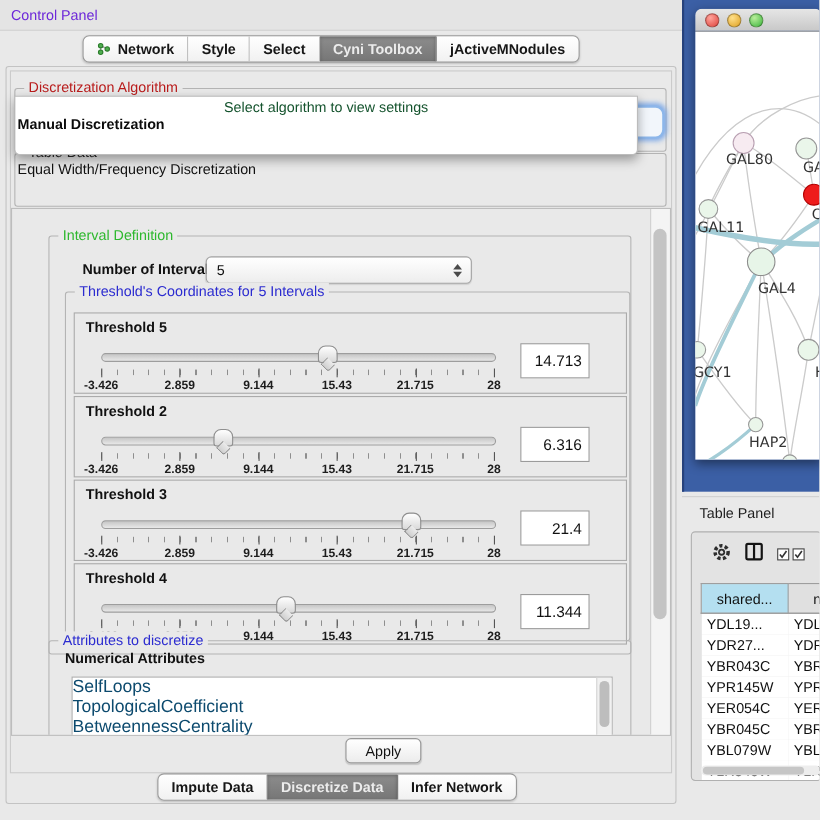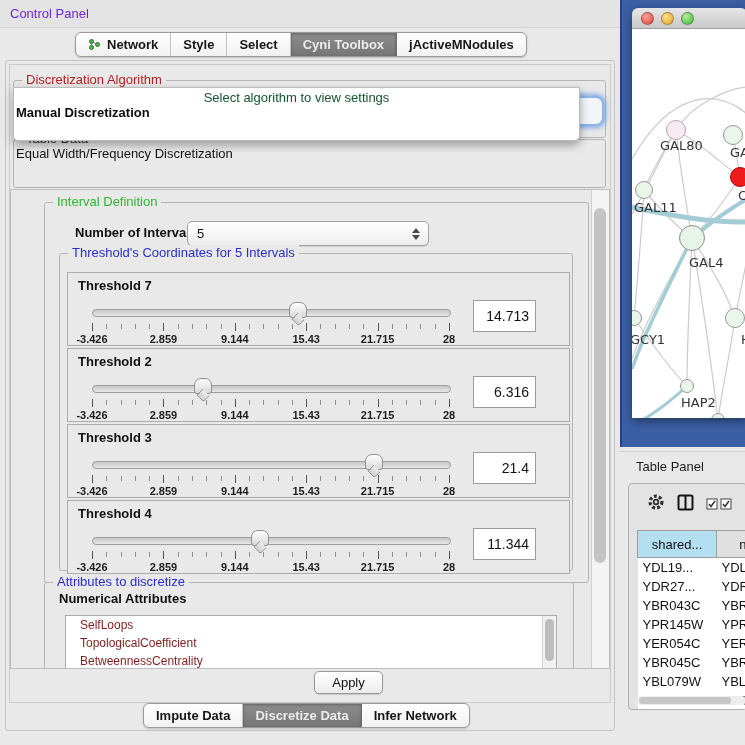--- a/index.html
+++ b/index.html
@@ -74,21 +74,21 @@
     background:linear-gradient(#ececec,#cfcfcf);border:1px solid #8f8f8f;border-top:none;transform:rotate(45deg);border-radius:0 0 3px 0;}
   .slider .ticks-minor{position:absolute;left:0;top:22px;width:100%;height:5px;
     background:repeating-linear-gradient(90deg,#8e8e8e 0,#8e8e8e 1px,transparent 1px,transparent 14.28px);}
   .tick-major{position:absolute;top:21px;width:1px;height:8px;background:#555;}
   .tick-label{position:absolute;top:31px;transform:translateX(-50%);font-size:11px;font-weight:700;color:#1d1d1d;white-space:nowrap;}
   .thr-value{position:absolute;left:405px;top:27px;width:55px;height:30px;background:#fff;border:1px solid #9b9b9b;
     font-size:14px;color:#111;text-align:right;line-height:30px;padding-right:6px;box-sizing:content-box;}
 
   
   .attr-list{position:absolute;left:20px;top:32px;width:490px;height:53px;background:#ffffff;border:1px solid #ababab;overflow:hidden;}
-  .attr-item{font-size:12px;color:#7f1d1d;padding-left:14px;height:18px;line-height:18px;white-space:nowrap;}
+  .attr-item{font-size:16px;color:#0c4a6e;padding-left:0;height:18px;line-height:18px;white-space:nowrap;}
 
   
   .push-btn{position:absolute;background:linear-gradient(#ffffff,#ececec);border:1px solid #989898;border-radius:5px;
     font-size:13px;color:#111;display:flex;align-items:center;justify-content:center;box-shadow:0 1px 1px rgba(0,0,0,.15);}
 
   
   .net-frame{position:absolute;left:620px;top:0;width:125px;height:447px;background:#3b5fa5;border-left:2px solid #27427c;}
   .mac-window{position:absolute;left:10px;top:8px;width:115px;height:410px;border-radius:6px 6px 0 0;overflow:hidden;
     box-shadow:0 3px 10px rgba(0,0,0,.45);}
   .mac-titlebar{height:20px;background:linear-gradient(#e6e6e6,#c8c8c8);border-bottom:1px solid #9f9f9f;
@@ -167,36 +167,36 @@
     <div class="opt1">Manual Discretization</div>
     <div class="opt2">Equal Width/Frequency Discretization</div>
   </div>
 
   <div class="groupbox" style="left:13px;top:139px;width:591px;height:47px;">
     <span class="group-title gt-dark">Table Data</span>
   </div>
 
   <div class="scrollpane">
 
-    <div class="groupbox" style="left:33px;top:12px;width:528px;height:379px;padding-left:15px;">
+    <div class="groupbox" style="left:33px;top:24px;width:528px;height:379px;">
       <span class="group-title gt-green">Interval Definition</span>
       <span style="position:absolute;left:30px;top:22px;font-size:13px;font-weight:bold;color:#111;">Number of Intervals</span>
       <div class="combo" style="left:142px;top:18px;width:240px;height:23px;">
         <span class="combo-text">5</span>
         <span class="stepper">
             <span class="tri-up"></span>
             <span class="tri-dn"></span>
           </span>
       </div>
 
       <div class="groupbox" style="left:14px;top:50px;width:512px;height:316px;">
         <span class="group-title gt-blue">Threshold's Coordinates for 5 Intervals</span>
         <div>
   <div class="thr-box" style="top: 18px;">
-    <span class="thr-label">Threshold 7</span>
+    <span class="thr-label">Threshold 5</span>
     <div class="slider">
       <div class="track"></div>
       <div class="handle" style="left: 57.7197%;"></div>
       <div class="ticks-minor"></div>
       <div>
                   <span class="tick-major" style="left: 0%;"></span>
                   <span class="tick-label" style="left: 0%;">-3.426</span>
                   <span class="tick-major" style="left: 20%;"></span>
                   <span class="tick-label" style="left: 20%;">2.859</span>
                   <span class="tick-major" style="left: 40%;"></span>

